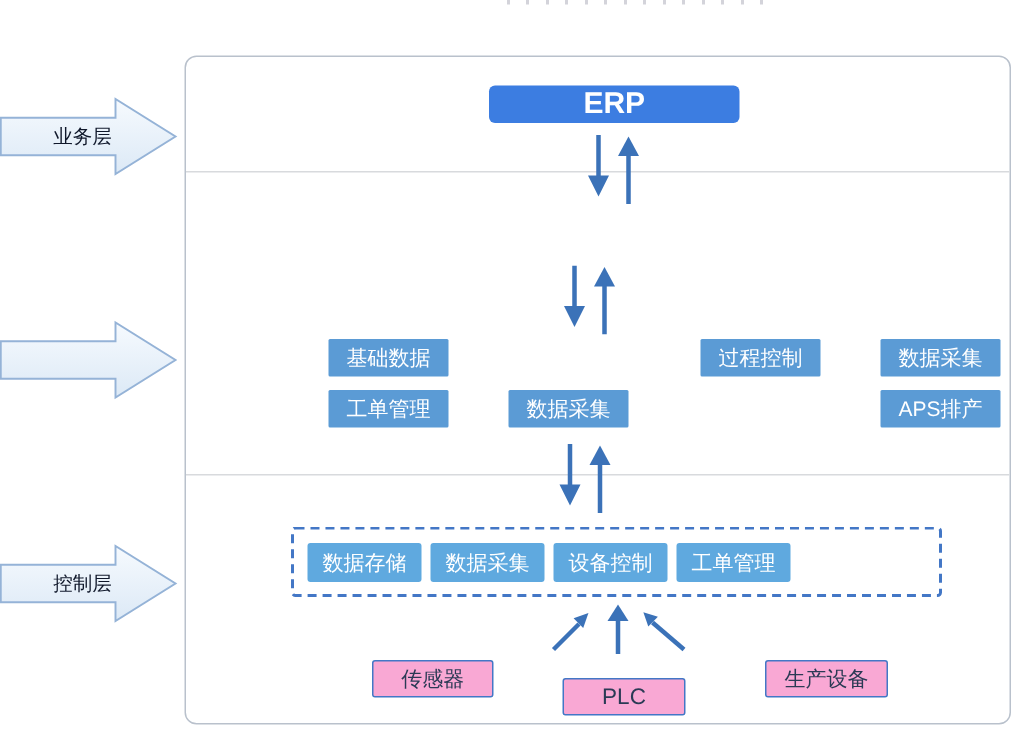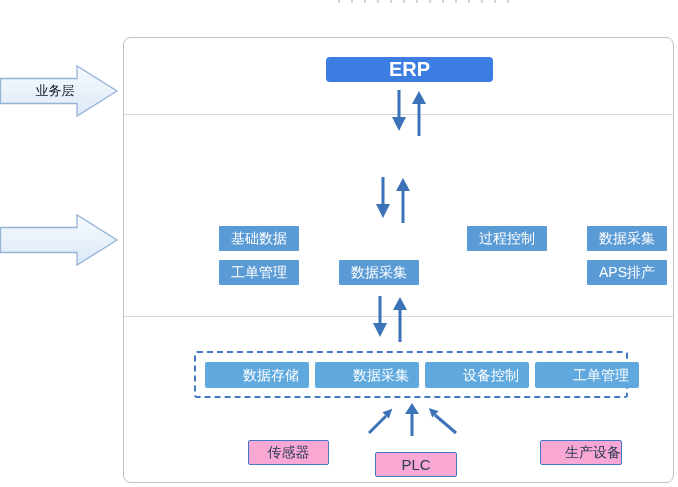--- a/index.html
+++ b/index.html
@@ -54,37 +54,37 @@
   .m-c1{left:171px}.m-c2{left:291px}.m-c3{left:419px}.m-c4{left:539px}
 
   
   .dashed-box{
     position:absolute;left:194px;top:351px;width:434px;height:47px;box-sizing:border-box;
     border:2px dashed var(--dashed-border-blue,#4377C6);border-radius:3px;
     display:flex;align-items:center;padding-left:9px;gap:6px;
   }
   .ctrl{
     flex:0 0 auto;width:76px;height:26px;background:var(--control-blue,#5FA9DF);
-    color:#fff;font-size:14px;text-align:center;line-height:26px;border-radius:2px;padding-left:28px;
+    color:#fff;font-size:14px;text-align:center;line-height:26px;border-radius:2px;
   }
 
   
   .converge{position:absolute;left:355px;top:402px;width:115px;height:36px;color:var(--arrow-blue,#3B72B8);}
   .converge line{stroke:currentColor;stroke-width:3;}
   .converge rect,.converge polygon{fill:currentColor;}
 
   
   .device{
     position:absolute;top:440px;height:23px;background:#f9a8d4;box-sizing:content-box;
     border:1.5px solid var(--device-border-blue,#4377C6);border-radius:2px;
     color:var(--device-text,#2B3A55);font-size:14px;text-align:center;line-height:23px;
   }
   .dev-sensor{left:248px;width:79px;}
   .dev-plc{left:375px;width:80px;font-size:15px;margin-top:12px;}
-  .dev-prod{left:540px;width:80px;text-align:right;}
+  .dev-prod{left:510px;width:80px;}
 </style>
 </head>
 <body>
 
 <div class="stage">
 
   <svg width="0" height="0" style="position:absolute" aria-hidden="true">
     <defs>
       <linearGradient id="layerGrad" x1="0" y1="0" x2="0" y2="1">
         <stop offset="0" stop-color="#F6FAFE"></stop>
@@ -106,20 +106,26 @@
     </svg>
     <div class="layer-label">业务层</div>
   </div>
 
   <div class="layer-arrow la-execution">
     <svg viewBox="0 0 119 54">
       <polygon points="0.5,14.5 77,14.5 77,2 117,27 77,52 77,39.5 0.5,39.5"></polygon>
     </svg>
   </div>
 
+  <div class="layer-arrow la-control">
+    <svg viewBox="0 0 119 54">
+      <polygon points="0.5,14.5 77,14.5 77,2 117,27 77,52 77,39.5 0.5,39.5"></polygon>
+    </svg>
+    <div class="layer-label">控制层</div>
+  </div>
 
   <div class="sys-btn erp">ERP</div>
 
   <svg class="vpair vp1" viewBox="0 0 38 46">
     <rect x="7.5" y="0" width="3" height="29"></rect>
       <polygon points="2,27 16,27 9,41"></polygon>
     <polygon points="22,14 36,14 29,1"></polygon>
       <rect x="27.5" y="12" width="3" height="34"></rect>
   </svg>
 

